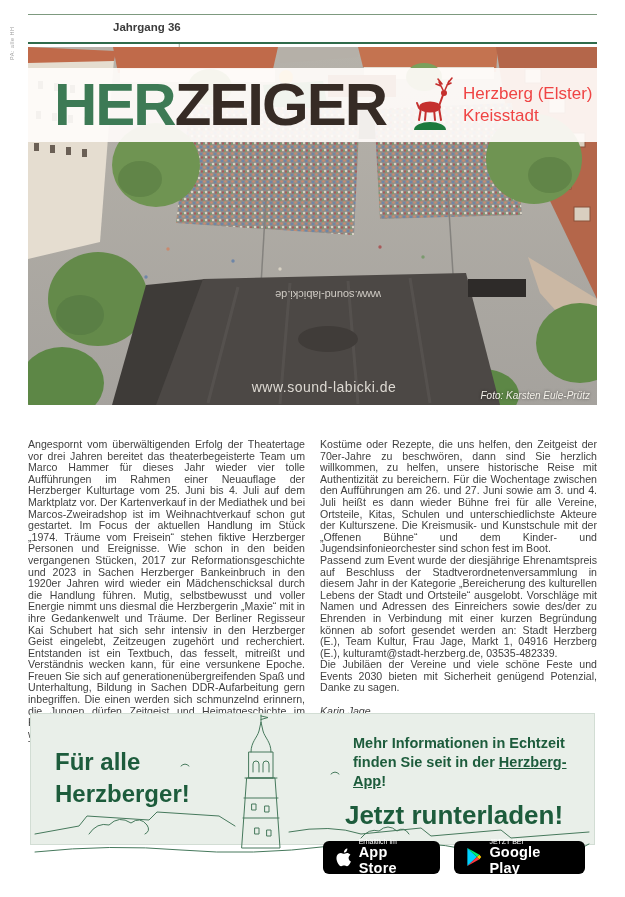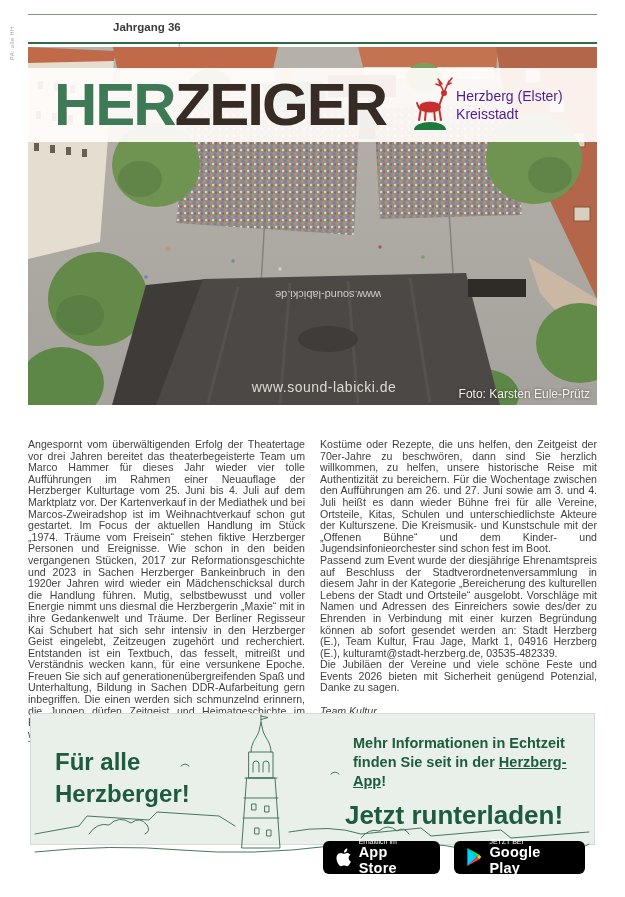--- a/index.html
+++ b/index.html
@@ -11,31 +11,31 @@
   .header-row{position:absolute;top:21px;left:28px;display:flex;gap:9px;align-items:flex-end;
               font-size:11.5px;white-space:nowrap;flex-direction:column;}
   .header-row .b{font-weight:bold;color:#3c3c3c;}
   .header-row .sep{color:#9fae9f;font-weight:normal;}
   .header-row .date{color:#6a6a6a;}
   .print-note{position:absolute;top:60px;left:9px;font-size:5.5px;color:#a0a0a0;
               transform:rotate(-90deg);transform-origin:left top;white-space:nowrap;letter-spacing:.5px;}
   
   .photo{position:absolute;top:47px;left:28px;width:569px;height:358px;overflow:hidden;}
   .photo svg.scene{display:block;}
-  .credit{position:absolute;right:7px;bottom:4px;font-size:12px;color:#f3f0e9;
+  .credit{position:absolute;right:7px;bottom:4px;font-size:10px;font-style:italic;color:#f3f0e9;
           text-shadow:0 0 3px rgba(0,0,0,.55);}
   
   .masthead{position:absolute;top:21px;left:0;right:0;height:74px;background:rgba(255,252,250,0.93);
             display:flex;align-items:center;}
   .mast-title{font-size:60px;font-weight:bold;letter-spacing:-2px;line-height:1;margin-left:26px;
               white-space:nowrap;text-align:right;}
   .t-green{color:#3d7a55;}
   .t-dark{color:#362b25;}
   .logo{margin-left:20px;flex:0 0 auto;display:flex;align-items:center;}
-  .org{margin-left:2px;font-size:14px;line-height:1.3;color:#4c1d95;}
+  .org{margin-left:9px;font-size:17px;line-height:1.3;color:#ef4444;}
   
   .headline{position:absolute;top:411px;left:28px;font-size:17px;font-weight:bold;color:#2f7b50;}
   .cols{position:absolute;top:439px;left:28px;width:569px;display:flex;gap:15px;}
   .col{width:277px;font-size:10.6px;line-height:11.6px;text-align:justify;hyphens:auto;
        -webkit-hyphens:auto;color:#3f3f3f;}
   .col p{margin:0;}
   .signature{margin-top:12px;font-style:italic;}
   
   .banner{position:absolute;top:713px;left:30px;width:565px;height:132px;background:#e9efe9;
           border:1px solid #d2ddd4;box-sizing:border-box;}
@@ -196,22 +196,23 @@
     <div class="credit">Foto: Karsten Eule-Prütz</div>
   </div>
 
   <div class="cols">
     <div class="col" lang="de">
       <p>Angespornt vom überwältigenden Erfolg der Theatertage vor drei Jahren bereitet das theaterbegeisterte Team um Marco Hammer für dieses Jahr wieder vier tolle Aufführungen im Rahmen einer Neuauflage der Herzberger Kulturtage vom 25. Juni bis 4. Juli auf dem Marktplatz vor. Der Kartenverkauf in der Mediathek und bei Marcos-Zweiradshop ist im Weihnachtverkauf schon gut gestartet. Im Focus der aktuellen Handlung im Stück „1974. Träume vom Freisein“ stehen fiktive Herzberger Personen und Ereignisse. Wie schon in den beiden vergangenen Stücken, 2017 zur Reformationsgeschichte und 2023 in Sachen Herzberger Bankeinbruch in den 1920er Jahren wird wieder ein Mädchenschicksal durch die Handlung führen. Mutig, selbstbewusst und voller Energie nimmt uns diesmal die Herzbergerin „Maxie“ mit in ihre Gedankenwelt und Träume. Der Berliner Regisseur Kai Schubert hat sich sehr intensiv in den Herzberger Geist eingelebt, Zeitzeugen zugehört und recherchiert. Entstanden ist ein Textbuch, das fesselt, mitreißt und Verständnis wecken kann, für eine versunkene Epoche. Freuen Sie sich auf generationenübergreifenden Spaß und Unterhaltung, Bildung in Sachen DDR-Aufarbeitung gern inbegriffen. Die einen werden sich schmunzelnd erinnern, die Jungen dürfen Zeitgeist und Heimatgeschichte im Kontext der Weltpolitik nacherfahren und spüren, wie es war und was es so hieß ...? Haben Sie vielleicht Ideen, Tipps, Kulissen,</p>
     </div>
     <div class="col" lang="de">
       <p>Kostüme oder Rezepte, die uns helfen, den Zeitgeist der 70er-Jahre zu beschwören, dann sind Sie herzlich willkommen, zu helfen, unsere historische Reise mit Authentizität zu bereichern. Für die Wochentage zwischen den Aufführungen am 26. und 27. Juni sowie am 3. und 4. Juli heißt es dann wieder Bühne frei für alle Vereine, Ortsteile, Kitas, Schulen und unterschiedlichste Akteure der Kulturszene. Die Kreismusik- und Kunstschule mit der „Offenen Bühne“ und dem Kinder- und Jugendsinfonieorchester sind schon fest im Boot.</p>
       <p>Passend zum Event wurde der diesjährige Ehrenamtspreis auf Beschluss der Stadtverordnetenversammlung in diesem Jahr in der Kategorie „Bereicherung des kulturellen Lebens der Stadt und Ortsteile“ ausgelobt. Vorschläge mit Namen und Adressen des Einreichers sowie des/der zu Ehrenden in Verbindung mit einer kurzen Begründung können ab sofort gesendet werden an: Stadt Herzberg (E.), Team Kultur, Frau Jage, Markt 1, 04916 Herzberg (E.), kulturamt@stadt-herzberg.de, 03535-482339.</p>
-      <p>Die Jubiläen der Vereine und viele schöne Feste und Events 2026 bieten mit Sicherheit genügend Potenzial, Danke zu sagen.</p>
+      <p>Die Jubiläen der Vereine und viele schöne Feste und Events 2030 bieten mit Sicherheit genügend Potenzial, Danke zu sagen.</p>
       <div class="signature">
+        <div>Karin Jage</div>
         <div>Team Kultur</div>
       </div>
     </div>
   </div>
 
   <div class="banner">
     <svg class="art" width="563" height="146" viewBox="0 0 563 146">
       <g stroke="#46795c" stroke-width="1" fill="none" stroke-linejoin="round" stroke-linecap="round">
 
         <path d="M4,120 L48,112 L56,102 L118,106 L126,98 L188,102 L204,112"></path>

